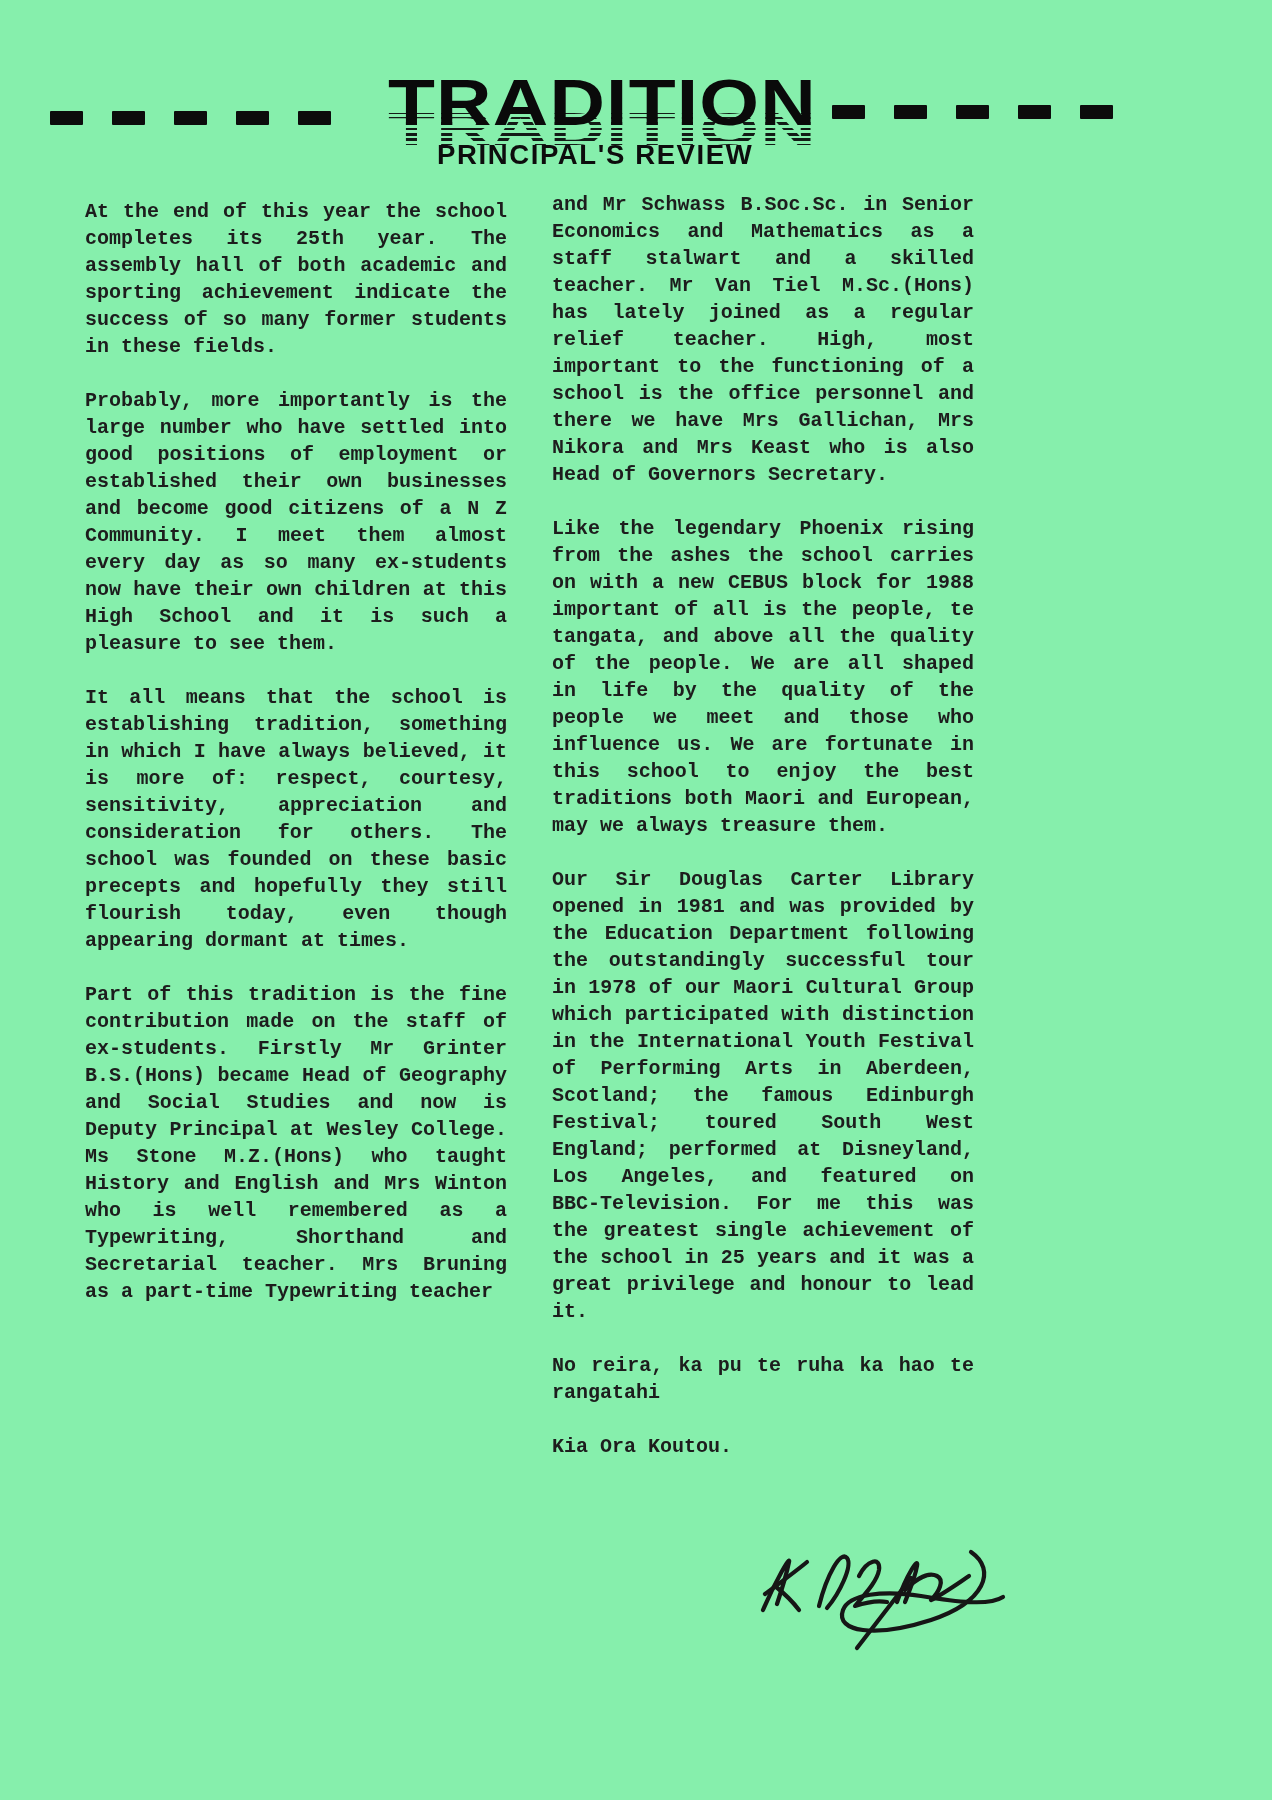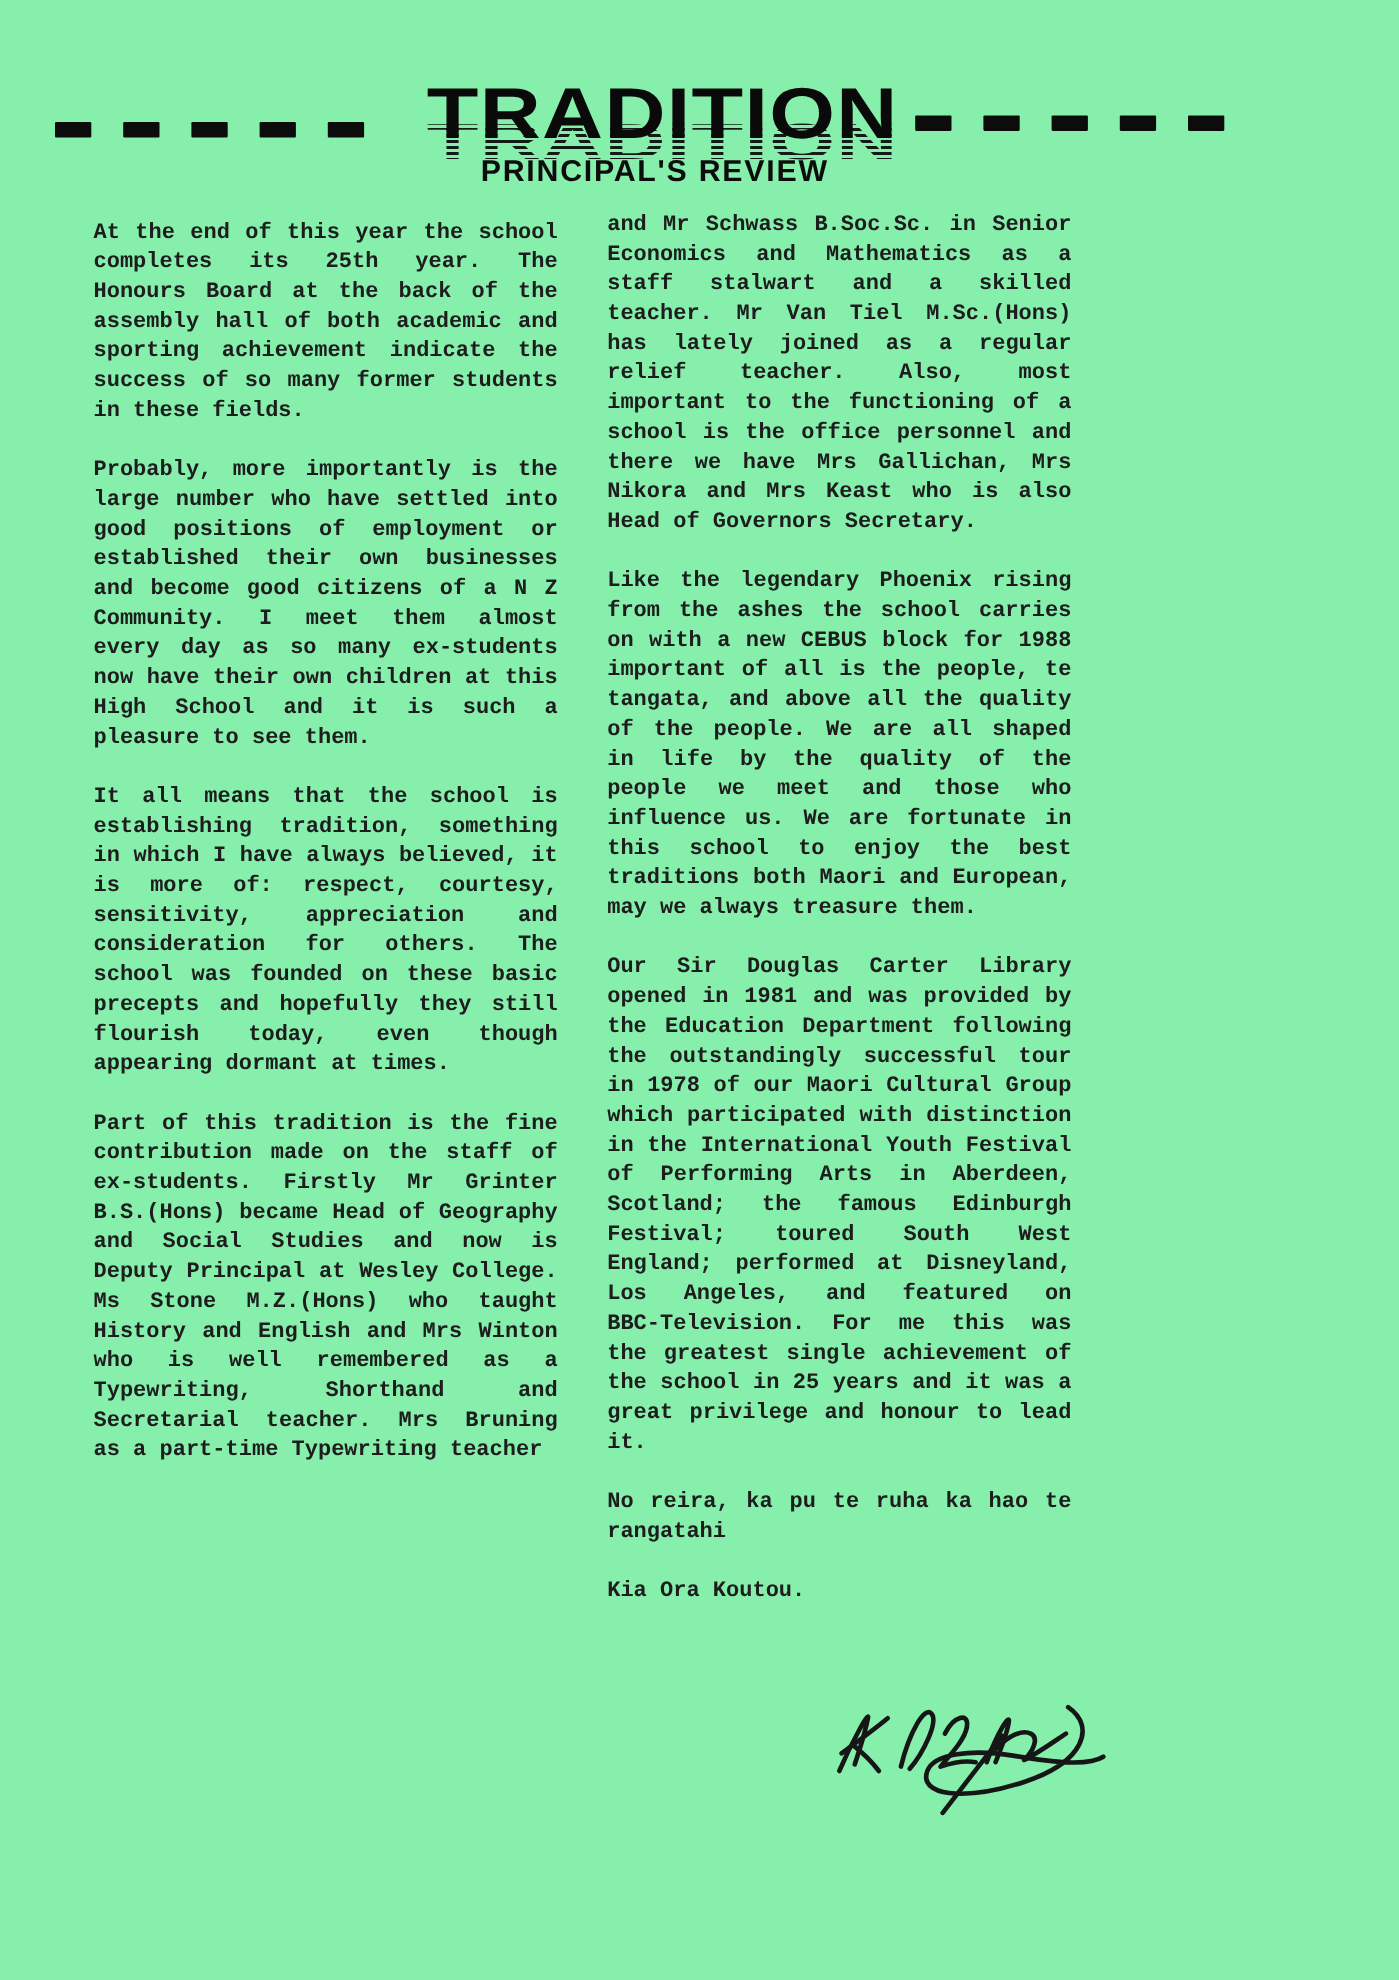--- a/index.html
+++ b/index.html
@@ -74,21 +74,20 @@
       <span class="dash"></span>
       <span class="dash"></span>
       <span class="dash"></span>
     </div>
   <div class="subtitle">PRINCIPAL'S REVIEW</div>
 
   <div class="column left">
       <div class="para">
         <div class="jline">At the end of this year the school</div>
         <div class="jline">completes its 25th year. The</div>
-        <div class="jline">Honours Board at the back of the</div>
         <div class="jline">assembly hall of both academic and</div>
         <div class="jline">sporting achievement indicate the</div>
         <div class="jline">success of so many former students</div>
         <div class="jline last">in these fields.</div>
       </div>
       <div class="para">
         <div class="jline">Probably, more importantly is the</div>
         <div class="jline">large number who have settled into</div>
         <div class="jline">good positions of employment or</div>
         <div class="jline">established their own businesses</div>
@@ -126,21 +125,21 @@
         <div class="jline last">as a part-time Typewriting teacher</div>
       </div>
     </div>
   <div class="column right">
       <div class="para">
         <div class="jline">and Mr Schwass B.Soc.Sc. in Senior</div>
         <div class="jline">Economics and Mathematics as a</div>
         <div class="jline">staff stalwart and a skilled</div>
         <div class="jline">teacher. Mr Van Tiel M.Sc.(Hons)</div>
         <div class="jline">has lately joined as a regular</div>
-        <div class="jline">relief teacher. Also, most</div>
+        <div class="jline">relief teacher. High, most</div>
         <div class="jline">important to the functioning of a</div>
         <div class="jline">school is the office personnel and</div>
         <div class="jline">there we have Mrs Gallichan, Mrs</div>
         <div class="jline">Nikora and Mrs Keast who is also</div>
         <div class="jline last">Head of Governors Secretary.</div>
       </div>
       <div class="para">
         <div class="jline">Like the legendary Phoenix rising</div>
         <div class="jline">from the ashes the school carries</div>
         <div class="jline">on with a new CEBUS block for 1988</div>

